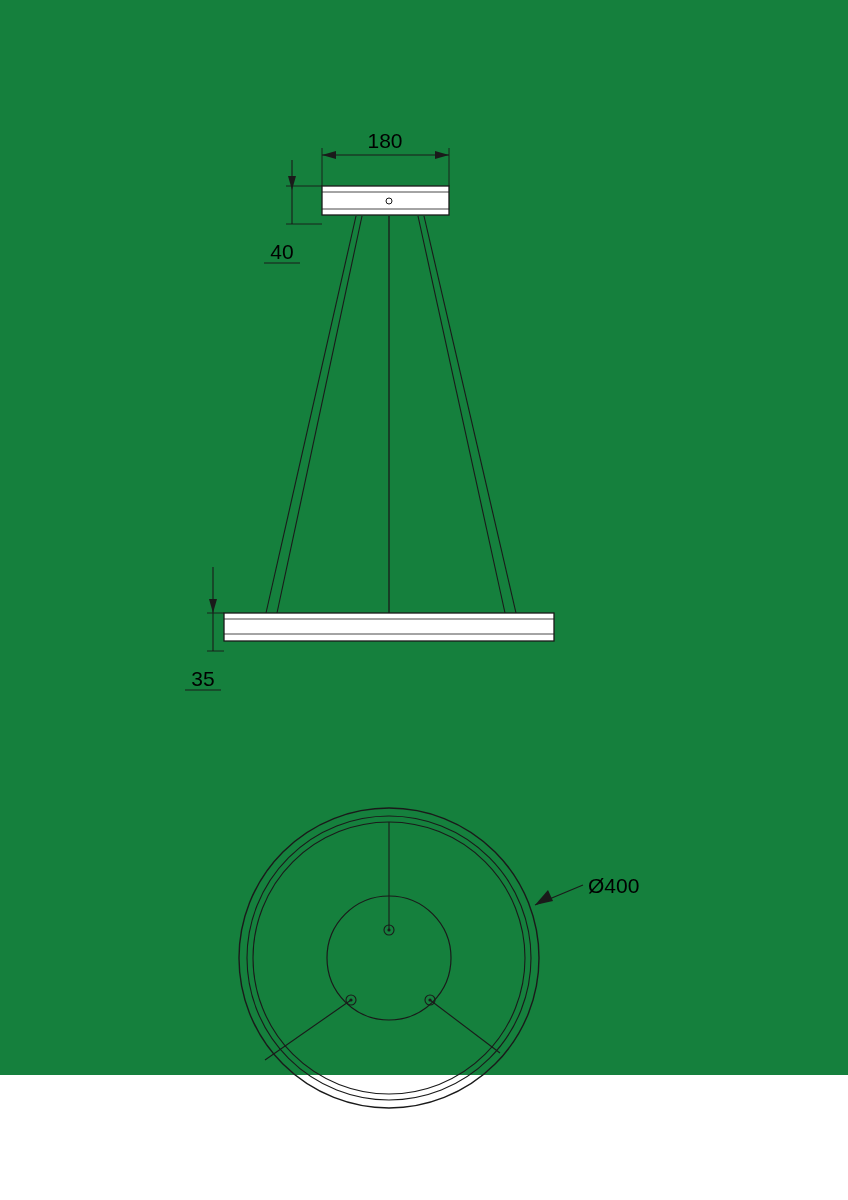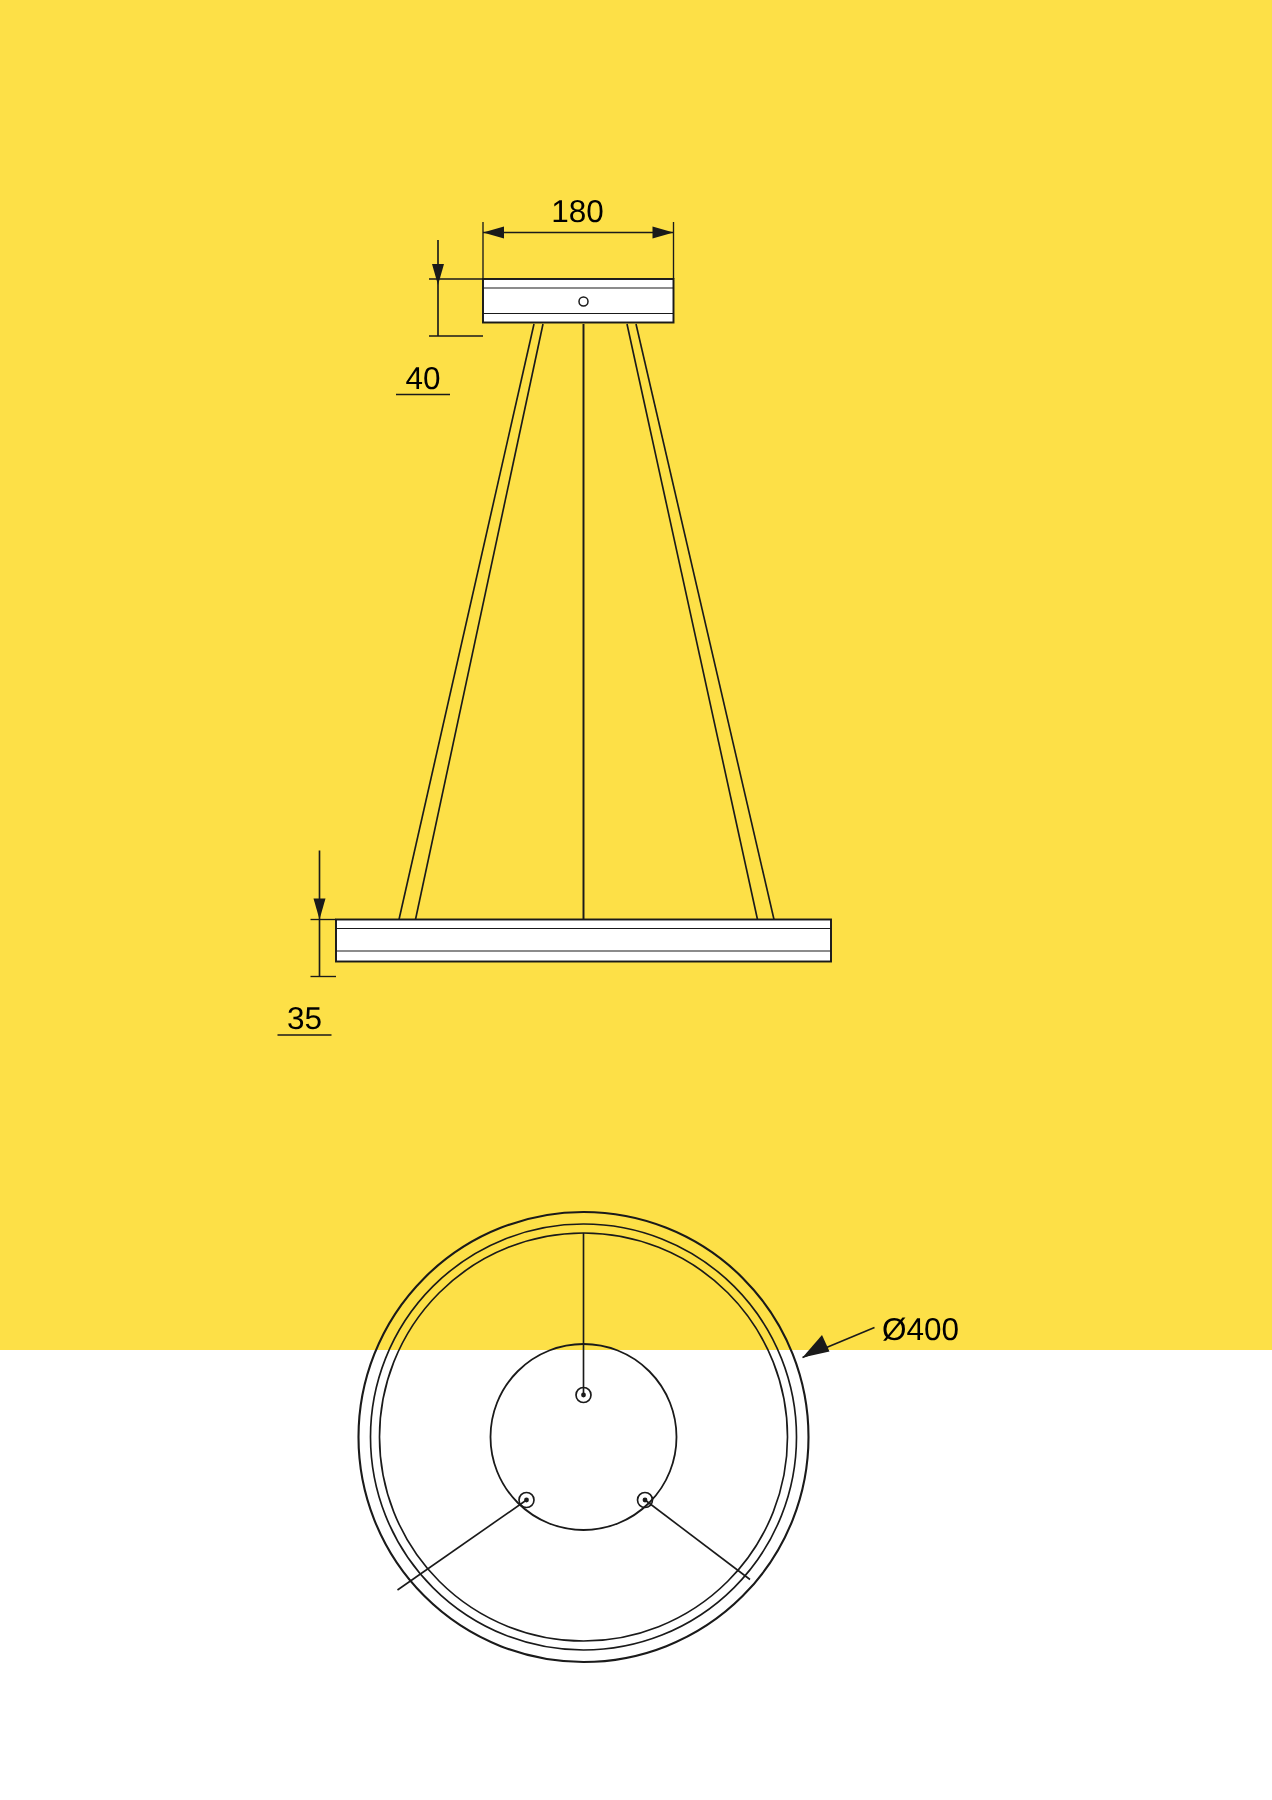--- a/index.html
+++ b/index.html
@@ -10,22 +10,22 @@
   body {
     width: 848px;
     height: 1200px;
     font-family: "Liberation Sans", sans-serif;
     color: #1a1a1a;
     overflow: hidden;
   }
   #sheet {
     position: relative;
     width: 848px;
-    height: 900px;
-    background: #fde047;
+    height: 1075px;
+    background: #15803d;
   }
   svg.drawing {
     position: absolute;
     left: 0;
     top: 0;
     width: 848px;
     height: 1200px;
   }
   .dimtext {
     font-family: "Liberation Sans", sans-serif;

